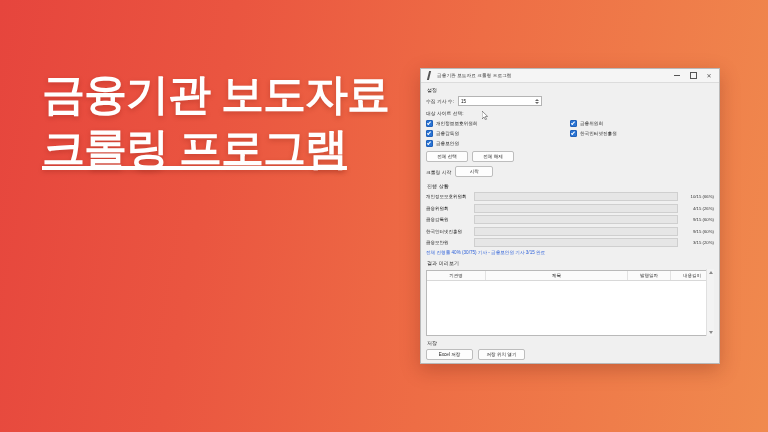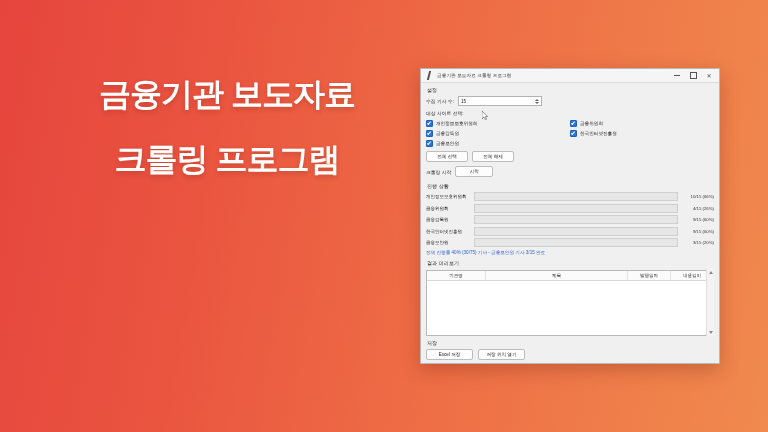--- a/index.html
+++ b/index.html
@@ -9,22 +9,22 @@
     font-family:"Liberation Sans","DejaVu Sans",sans-serif;
     background:linear-gradient(100deg,#e6453d 0%,#ea5540 28%,#ee6d45 58%,#f08a4e 100%);
   }
 
   
   .hero{
     position:absolute;left:42px;top:68px;width:370px;
     color:#ffffff;font-weight:bold;letter-spacing:-1px;
     text-shadow:0 2px 5px rgba(120,25,15,.28);
   }
-  .hero-line{font-size:32px;line-height:52px;white-space:nowrap;text-align:center;}
-  .hero-line.l2{margin-top:13px;}
+  .hero-line{font-size:43px;line-height:52px;white-space:nowrap;}
+  .hero-line.l2{margin-top:2px;text-decoration:underline;}
 
   
   .window{
     position:absolute;left:420px;top:68px;width:298px;height:294px;
     background:#f0f0f0;border:1px solid #b9b9b9;
     box-shadow:0 6px 18px rgba(110,30,15,.30);
     overflow:hidden;display:flex;flex-direction:column;
   }
   .titlebar{
     height:13px;flex:0 0 13px;background:#f5f5f5;border-bottom:1px solid #dcdcdc;

